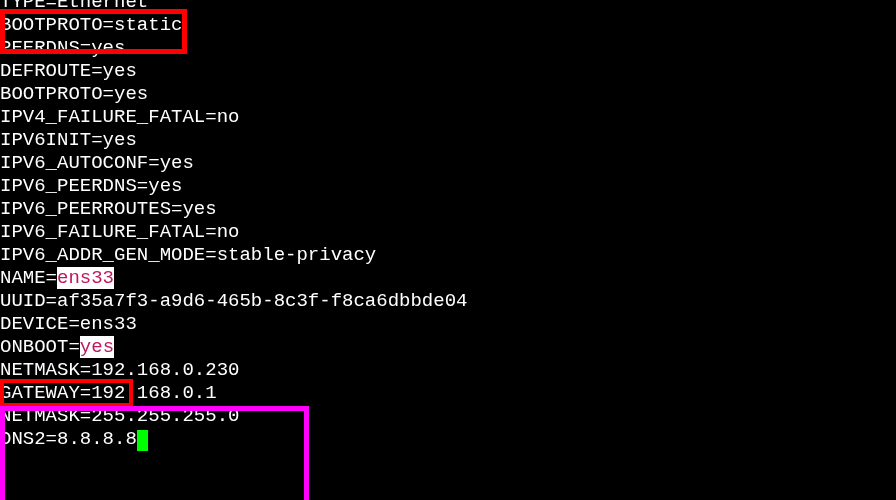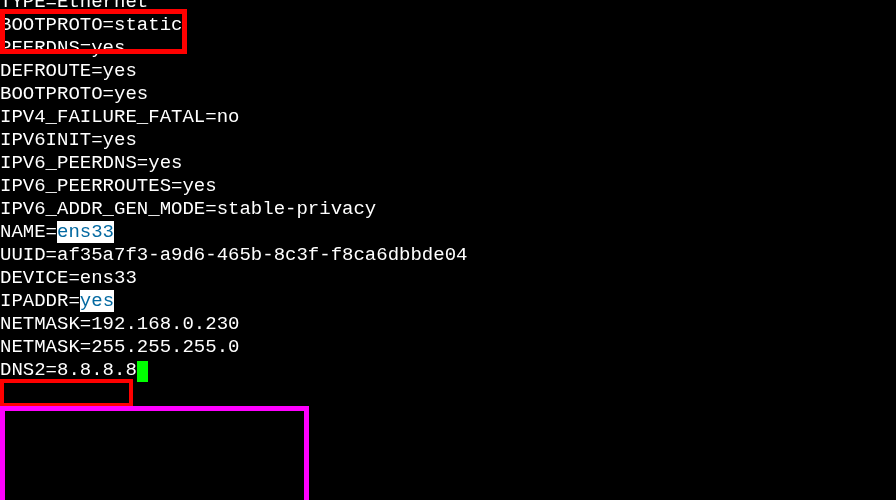--- a/index.html
+++ b/index.html
@@ -9,21 +9,21 @@
     font-family:"Courier New",monospace;
     font-size:19px;
     line-height:23px;
     color:#fff;
     overflow:hidden;
     position:relative;
     letter-spacing:0;
   }
   .content { position:absolute; top:-9px; left:0; }
   .line { white-space:pre; height:23px; }
-  .selword { background:#fff; color:#0369a1;text-align:center; }
+  .selword { background:#fff; color:#be185d;text-align:center; }
   .cursor { display:inline-block; width:11.5px; height:21px; background:#00ff00; vertical-align:bottom; }
   .box1 {
     position:absolute; top:9px; left:0;
     width:187px; height:45px;
     border:5px solid #ff0000;
     pointer-events:none;
   }
   .box2 {
     position:absolute; top:379px; left:0;
     width:133px; height:28px;
@@ -41,27 +41,30 @@
 <body>
 
 <div class="content">
   <div class="line">TYPE=Ethernet</div>
   <div class="line">BOOTPROTO=static</div>
   <div class="line">PEERDNS=yes</div>
   <div class="line">DEFROUTE=yes</div>
   <div class="line">BOOTPROTO=yes</div>
   <div class="line">IPV4_FAILURE_FATAL=no</div>
   <div class="line">IPV6INIT=yes</div>
+  <div class="line">IPV6_AUTOCONF=yes</div>
   <div class="line">IPV6_PEERDNS=yes</div>
   <div class="line">IPV6_PEERROUTES=yes</div>
+  <div class="line">IPV6_FAILURE_FATAL=no</div>
   <div class="line">IPV6_ADDR_GEN_MODE=stable-privacy</div>
   <div class="line"><span>NAME=</span><span class="selword">ens33</span></div>
   <div class="line">UUID=af35a7f3-a9d6-465b-8c3f-f8ca6dbbde04</div>
   <div class="line">DEVICE=ens33</div>
-  <div class="line"><span>IPADDR=</span><span class="selword">yes</span></div>
+  <div class="line"><span>ONBOOT=</span><span class="selword">yes</span></div>
   <div class="line">NETMASK=192.168.0.230</div>
+  <div class="line">GATEWAY=192.168.0.1</div>
   <div class="line">NETMASK=255.255.255.0</div>
   <div class="line"><span>DNS2=8.8.8.8</span><span class="cursor"></span></div>
 </div>
 
 <div class="box1"></div>
 <div class="box2"></div>
 <div class="box3"></div>
 
 </body></html>

